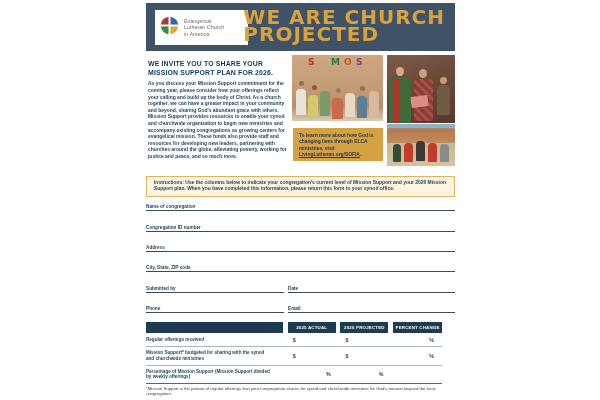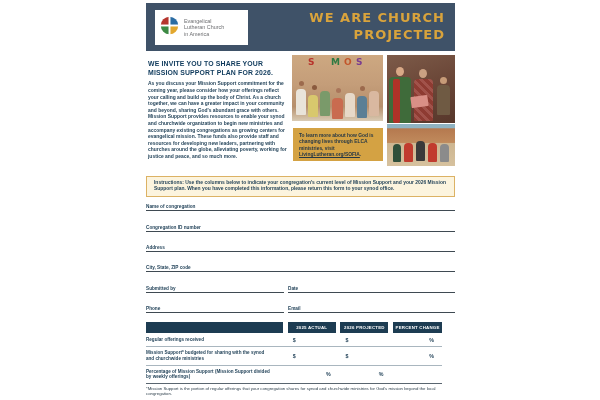--- a/index.html
+++ b/index.html
@@ -5,22 +5,22 @@
   * { margin:0; padding:0; box-sizing:border-box; }
   html,body { width:600px; height:400px; background:#ffffff; overflow:hidden;
               font-family:"Liberation Sans", sans-serif; }
   .page { position:absolute; left:146px; top:0; width:309px; height:400px; background:#fff; }
 
   
   .banner { position:absolute; left:0; top:3px; width:309px; height:48px; background:#3F5268; }
   .logo-box { position:absolute; left:9px; top:7px; width:93px; height:35px; background:#fff;
               display:flex; align-items:center; gap:4px; padding:2px 4px; }
   .logo-text { font-size:5.4px; line-height:6.4px; color:#6d6e71; }
-  .banner-title { position:absolute; right:10px; top:6px; text-align:right; color:#D9A33C;
-                  font-weight:bold; font-size:13px; line-height:17px; letter-spacing:1px;
+  .banner-title { position:absolute; right:10px; top:6px; color:#D9A33C;
+                  font-weight:bold; font-size:20px; line-height:17px; letter-spacing:1px;
                   font-family:"DejaVu Sans", sans-serif; }
 
   
   .intro { position:absolute; left:2px; top:59px; width:142px; }
   .intro-heading { font-size:6.9px; line-height:9.2px; color:#0F3A5C; font-weight:bold;
                    letter-spacing:0.15px; margin-bottom:4px; }
   .intro-body { font-size:4.95px; line-height:6.6px; color:#1D3E55; font-weight:600;
                 text-align:left; width:140px; }
 
   

